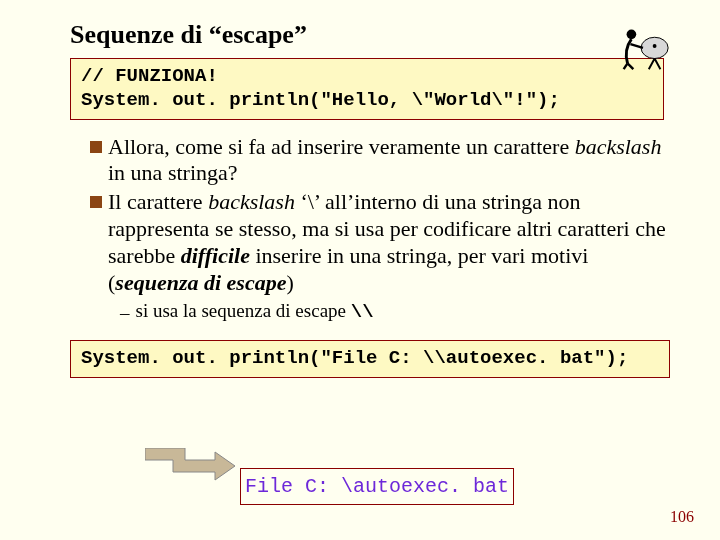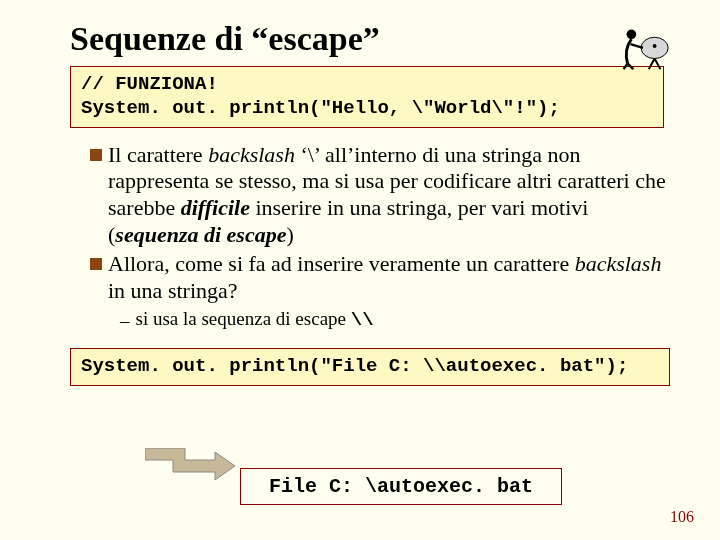--- a/index.html
+++ b/index.html
@@ -10,21 +10,21 @@
     height: 540px;
     font-family: 'Times New Roman', Times, serif;
     position: relative;
     overflow: hidden;
   }
   .slide {
     padding: 20px 50px 20px 70px;
     position: relative;
   }
   .title {
-    font-size: 34px;
+    font-size: 26px;
     font-weight: bold;
     color: #000;
     margin: 0 0 8px 0;
   }
   .code-box {
     border: 1.5px solid #8B0000;
     padding: 6px 10px;
     font-family: 'Courier New', Courier, monospace;
     font-size: 19px;
     font-weight: bold;
@@ -75,25 +75,25 @@
   .sub-text {
     font-size: 19px;
     color: #000;
   }
   .sub-text .mono {
     font-family: 'Courier New', Courier, monospace;
     font-weight: bold;
   }
   .output-box {
     border: 1.5px solid #8B0000;
-    padding: 6px 28px;
+    padding: 6px 4px;
     font-family: 'Courier New', Courier, monospace;
     font-size: 20px;
-    font-weight: bold;
-    color: #000000;
+    font-weight: normal;
+    color: #6d28d9;
     background: #fffff0;
     position: absolute;
     left: 240px;
     top: 468px;
   }
   .arrow {
     position: absolute;
     left: 145px;
     top: 448px;
     width: 90px;
@@ -131,25 +131,25 @@
     <path d="M17 24 L30 28" stroke="#000" stroke-width="2.5"></path>
     <path d="M36 50 L42 39 M48 50 L42 39" stroke="#000" stroke-width="2"></path>
   </svg>
 
   <div class="code-box narrow"><span>// FUNZIONA!</span>
 <span>System. out. println("Hello, \"World\"!");</span></div>
 
   <div class="bullet-block">
     <div class="bullet-row">
       <div class="bullet-sq"></div>
-      <div class="bullet-text"><span>Il carattere </span><i>backslash</i><span> ‘\’ all’interno di una stringa non rappresenta se stesso, ma si usa per codificare altri caratteri che sarebbe </span><i><b>difficile</b></i><span> inserire in una stringa, per vari motivi (</span><i><b>sequenza di escape</b></i><span>)</span></div>
+      <div class="bullet-text"><span>Allora, come si fa ad inserire veramente un carattere </span><i>backslash</i><span> in una stringa?</span></div>
     </div>
     <div class="bullet-row">
       <div class="bullet-sq"></div>
-      <div class="bullet-text"><span>Allora, come si fa ad inserire veramente un carattere </span><i>backslash</i><span> in una stringa?</span></div>
+      <div class="bullet-text"><span>Il carattere </span><i>backslash</i><span> ‘\’ all’interno di una stringa non rappresenta se stesso, ma si usa per codificare altri caratteri che sarebbe </span><i><b>difficile</b></i><span> inserire in una stringa, per vari motivi (</span><i><b>sequenza di escape</b></i><span>)</span></div>
     </div>
     <div class="sub-row">
       <div class="dash">–</div>
       <div class="sub-text"><span>si usa la sequenza di escape </span><span class="mono">\\</span></div>
     </div>
   </div>
 
   <div class="code-box" style="margin-top:16px;">System. out. println("File C: \\autoexec. bat");</div>
 
 </div>

